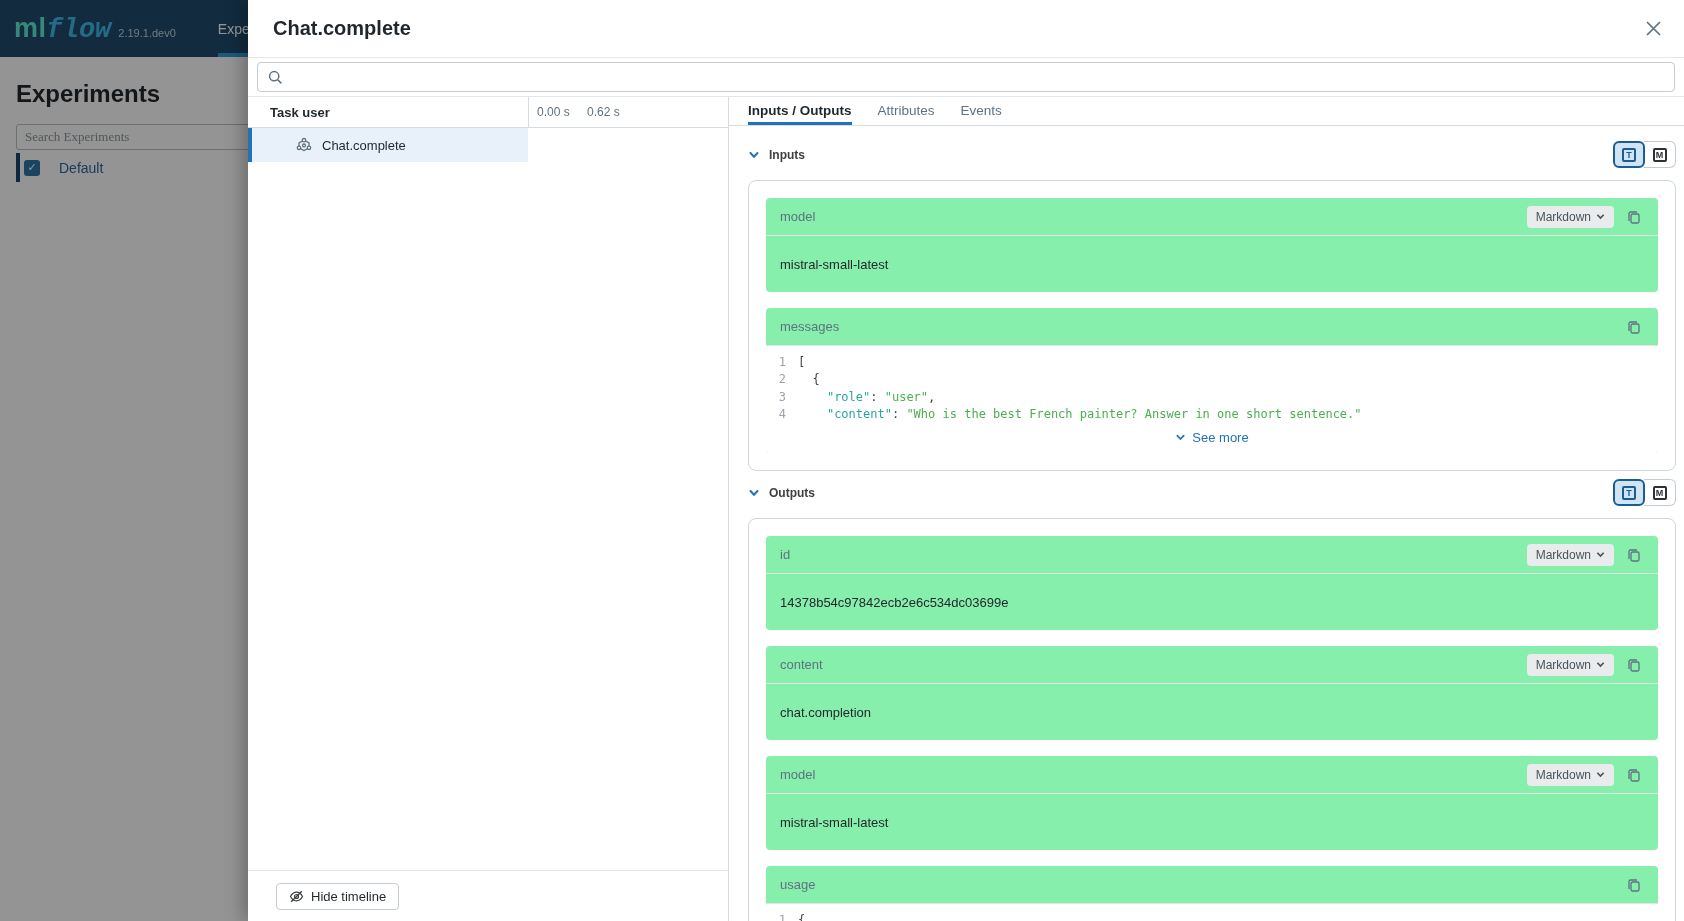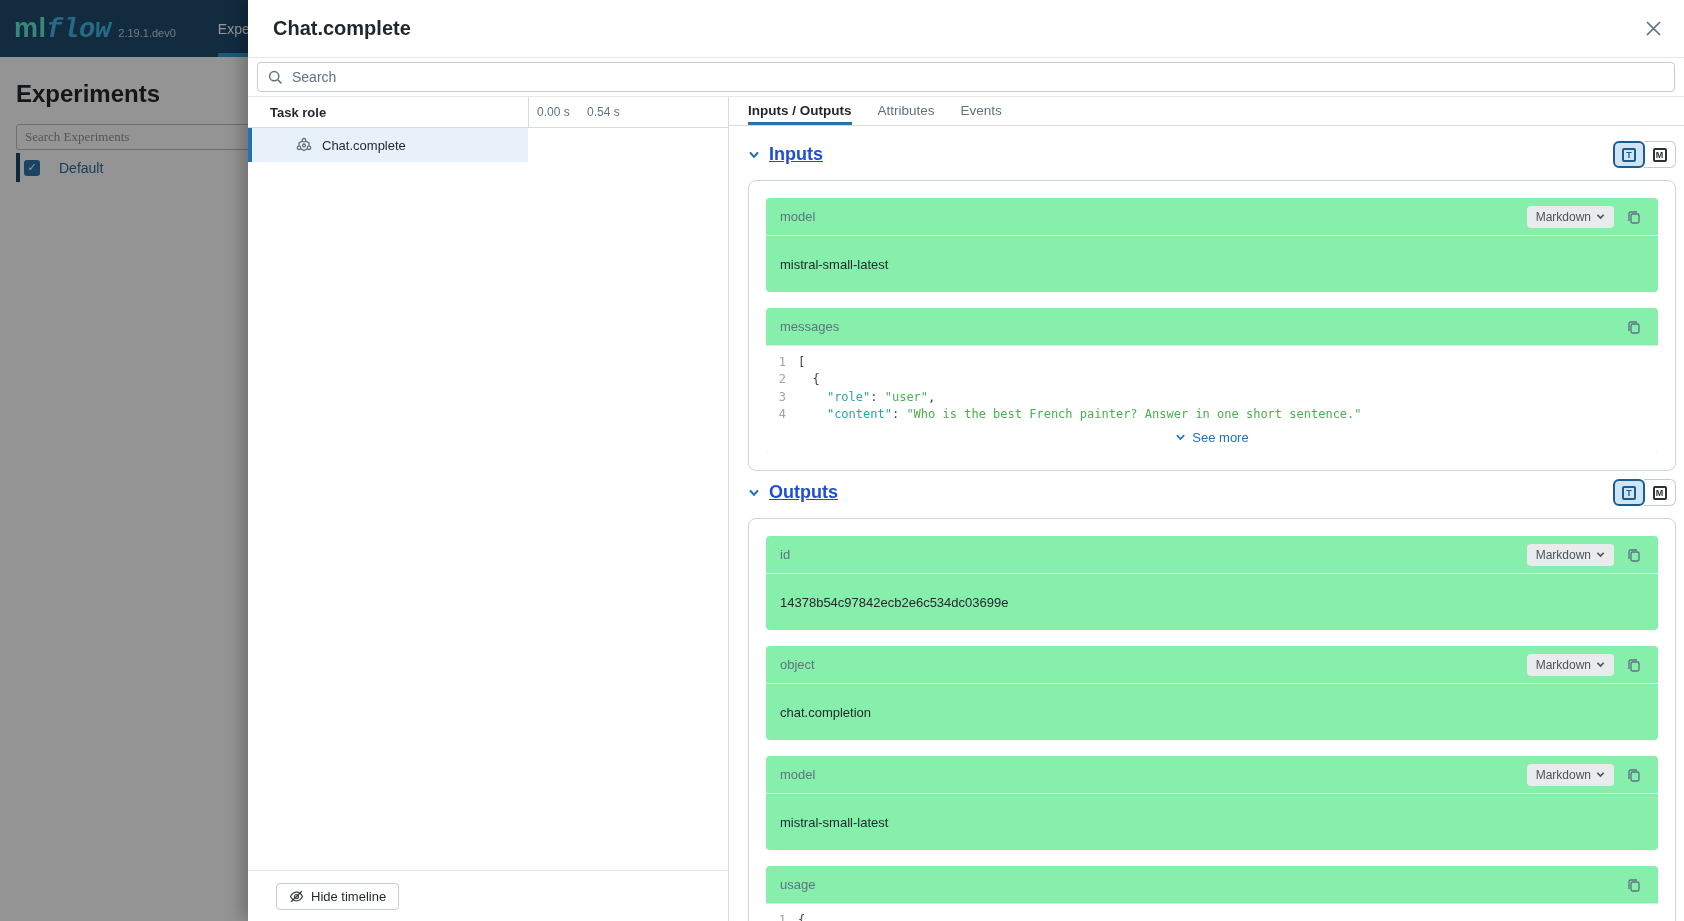--- a/index.html
+++ b/index.html
@@ -63,21 +63,21 @@
   .hide-timeline-btn { display:flex; align-items:center; gap:7px; border:1px solid #c4ccd2; border-radius:4px; background:#fff; padding:5px 12px; font-size:13px; color:#1f272d; cursor:pointer; font-family:"Liberation Sans",sans-serif; }
 
   
   .details { flex:1; display:flex; flex-direction:column; overflow:hidden; }
   .tabs { height:29px; border-bottom:1px solid var(--line); display:flex; gap:26px; padding-left:19px; flex:none; }
   .tab { font-size:13.5px; color:#5f7281; display:flex; align-items:center; cursor:pointer; border-bottom:3px solid transparent; padding-top:2px; }
   .tab.active { color:#1f272d; font-weight:bold; border-bottom-color:var(--accent);text-align:center; }
   .details-scroll { flex:1; padding:0 8px 0 19px; overflow:hidden; }
   .section-header { display:flex; align-items:center; margin-top:15px; }
   .section-chevron { margin-right:9px; }
-  .section-title { font-size:18px; font-weight:bold; color:#1d4ed8;text-decoration:underline; }
+  .section-title { font-size:12px; font-weight:bold; color:#404040; }
   .view-toggle { margin-left:auto; display:flex; }
   .vt-btn { width:32px; height:27px; display:flex; align-items:center; justify-content:center; background:#fff; border:1px solid #c4ccd2; cursor:pointer; }
   .vt-btn.first { border-radius:6px 0 0 6px; }
   .vt-btn.last { border-radius:0 6px 6px 0; border-left:none; }
   .vt-btn.active { background:#cfe4f5; border:2px solid #1c5d8f; border-radius:6px; margin-right:-1px; z-index:1; }
   .vt-glyph { width:14px; height:14px; border:2px solid #1c5d8f; color:#1c5d8f; font-size:9px; font-weight:bold; display:flex; align-items:center; justify-content:center; border-radius:2px; }
   .vt-btn:not(.active) .vt-glyph { border-color:#2b3136; color:#2b3136; }
   .section-card { margin-top:12px; border:1px solid #ccd6dd; border-radius:8px; padding:17px; }
   .field-card { border-radius:4px; overflow:hidden; background:#86efac; }
   .field-card + .field-card { margin-top:16px; }
@@ -133,32 +133,31 @@
         </svg>
     </button>
   </div>
 
   <div class="search-row">
     <div class="search-box">
       <svg width="15" height="15" viewBox="0 0 15 15">
           <circle cx="6.2" cy="6.2" r="4.6" stroke="#5f7281" stroke-width="1.5" fill="none"></circle>
           <path d="M9.7 9.7 L13.4 13.4" stroke="#5f7281" stroke-width="1.5"></path>
         </svg>
-      <input class="search-input" placeholder="Search" style="">
     </div>
   </div>
 
   <div class="modal-body">
 
     <div class="left-wrap">
       <div class="tree-header">
-        <div class="tree-header-name">Task role</div>
+        <div class="tree-header-name">Task user</div>
         <div class="tree-header-time" id="time-markers">
             <span class="time-marker" style="left: 8px;">0.00 s</span>
-            <span class="time-marker" style="left: 58px;">0.54 s</span>
+            <span class="time-marker" style="left: 58px;">0.62 s</span>
           </div>
       </div>
       <div class="tree-body">
         <div class="task-row">
           <div class="task-name-cell">
             <span class="task-accent"></span>
             <svg class="span-icon" width="16" height="16" viewBox="0 0 16 16" fill="none" stroke="#5f7281" stroke-width="1.3">
               <path d="M8 3.2 L13 6 L13 10.8 L8 13.6 L3 10.8 L3 6 Z"></path>
               <circle cx="8" cy="3.2" r="1.7" fill="#fff"></circle>
                 <circle cx="13" cy="10.8" r="1.7" fill="#fff"></circle>
@@ -286,21 +285,21 @@
           <path d="M11 3 L4.5 3 C3.7 3 3 3.7 3 4.5 L3 12"></path>
         </svg>
       </button>
     </div>
     <div class="field-body-text">14378b54c97842ecb2e6c534dc03699e</div>
 
   </div>
 
   <div class="field-card">
     <div class="field-head">
-      <span class="field-label">object</span>
+      <span class="field-label">content</span>
       <span class="head-spacer"></span>
       <button class="md-btn">
         <span class="md-label">Markdown</span>
         <svg width="9" height="9" viewBox="0 0 10 10">
                     <path d="M1.5 3 L5 6.8 L8.5 3" stroke="#4a545c" stroke-width="1.8" fill="none"></path>
                   </svg>
       </button>
       <button class="copy-btn">
         <svg width="16" height="16" viewBox="0 0 16 16" fill="none" stroke="#5f7281" stroke-width="1.3">
           <rect x="5" y="5" width="8" height="9" rx="1.5"></rect>

